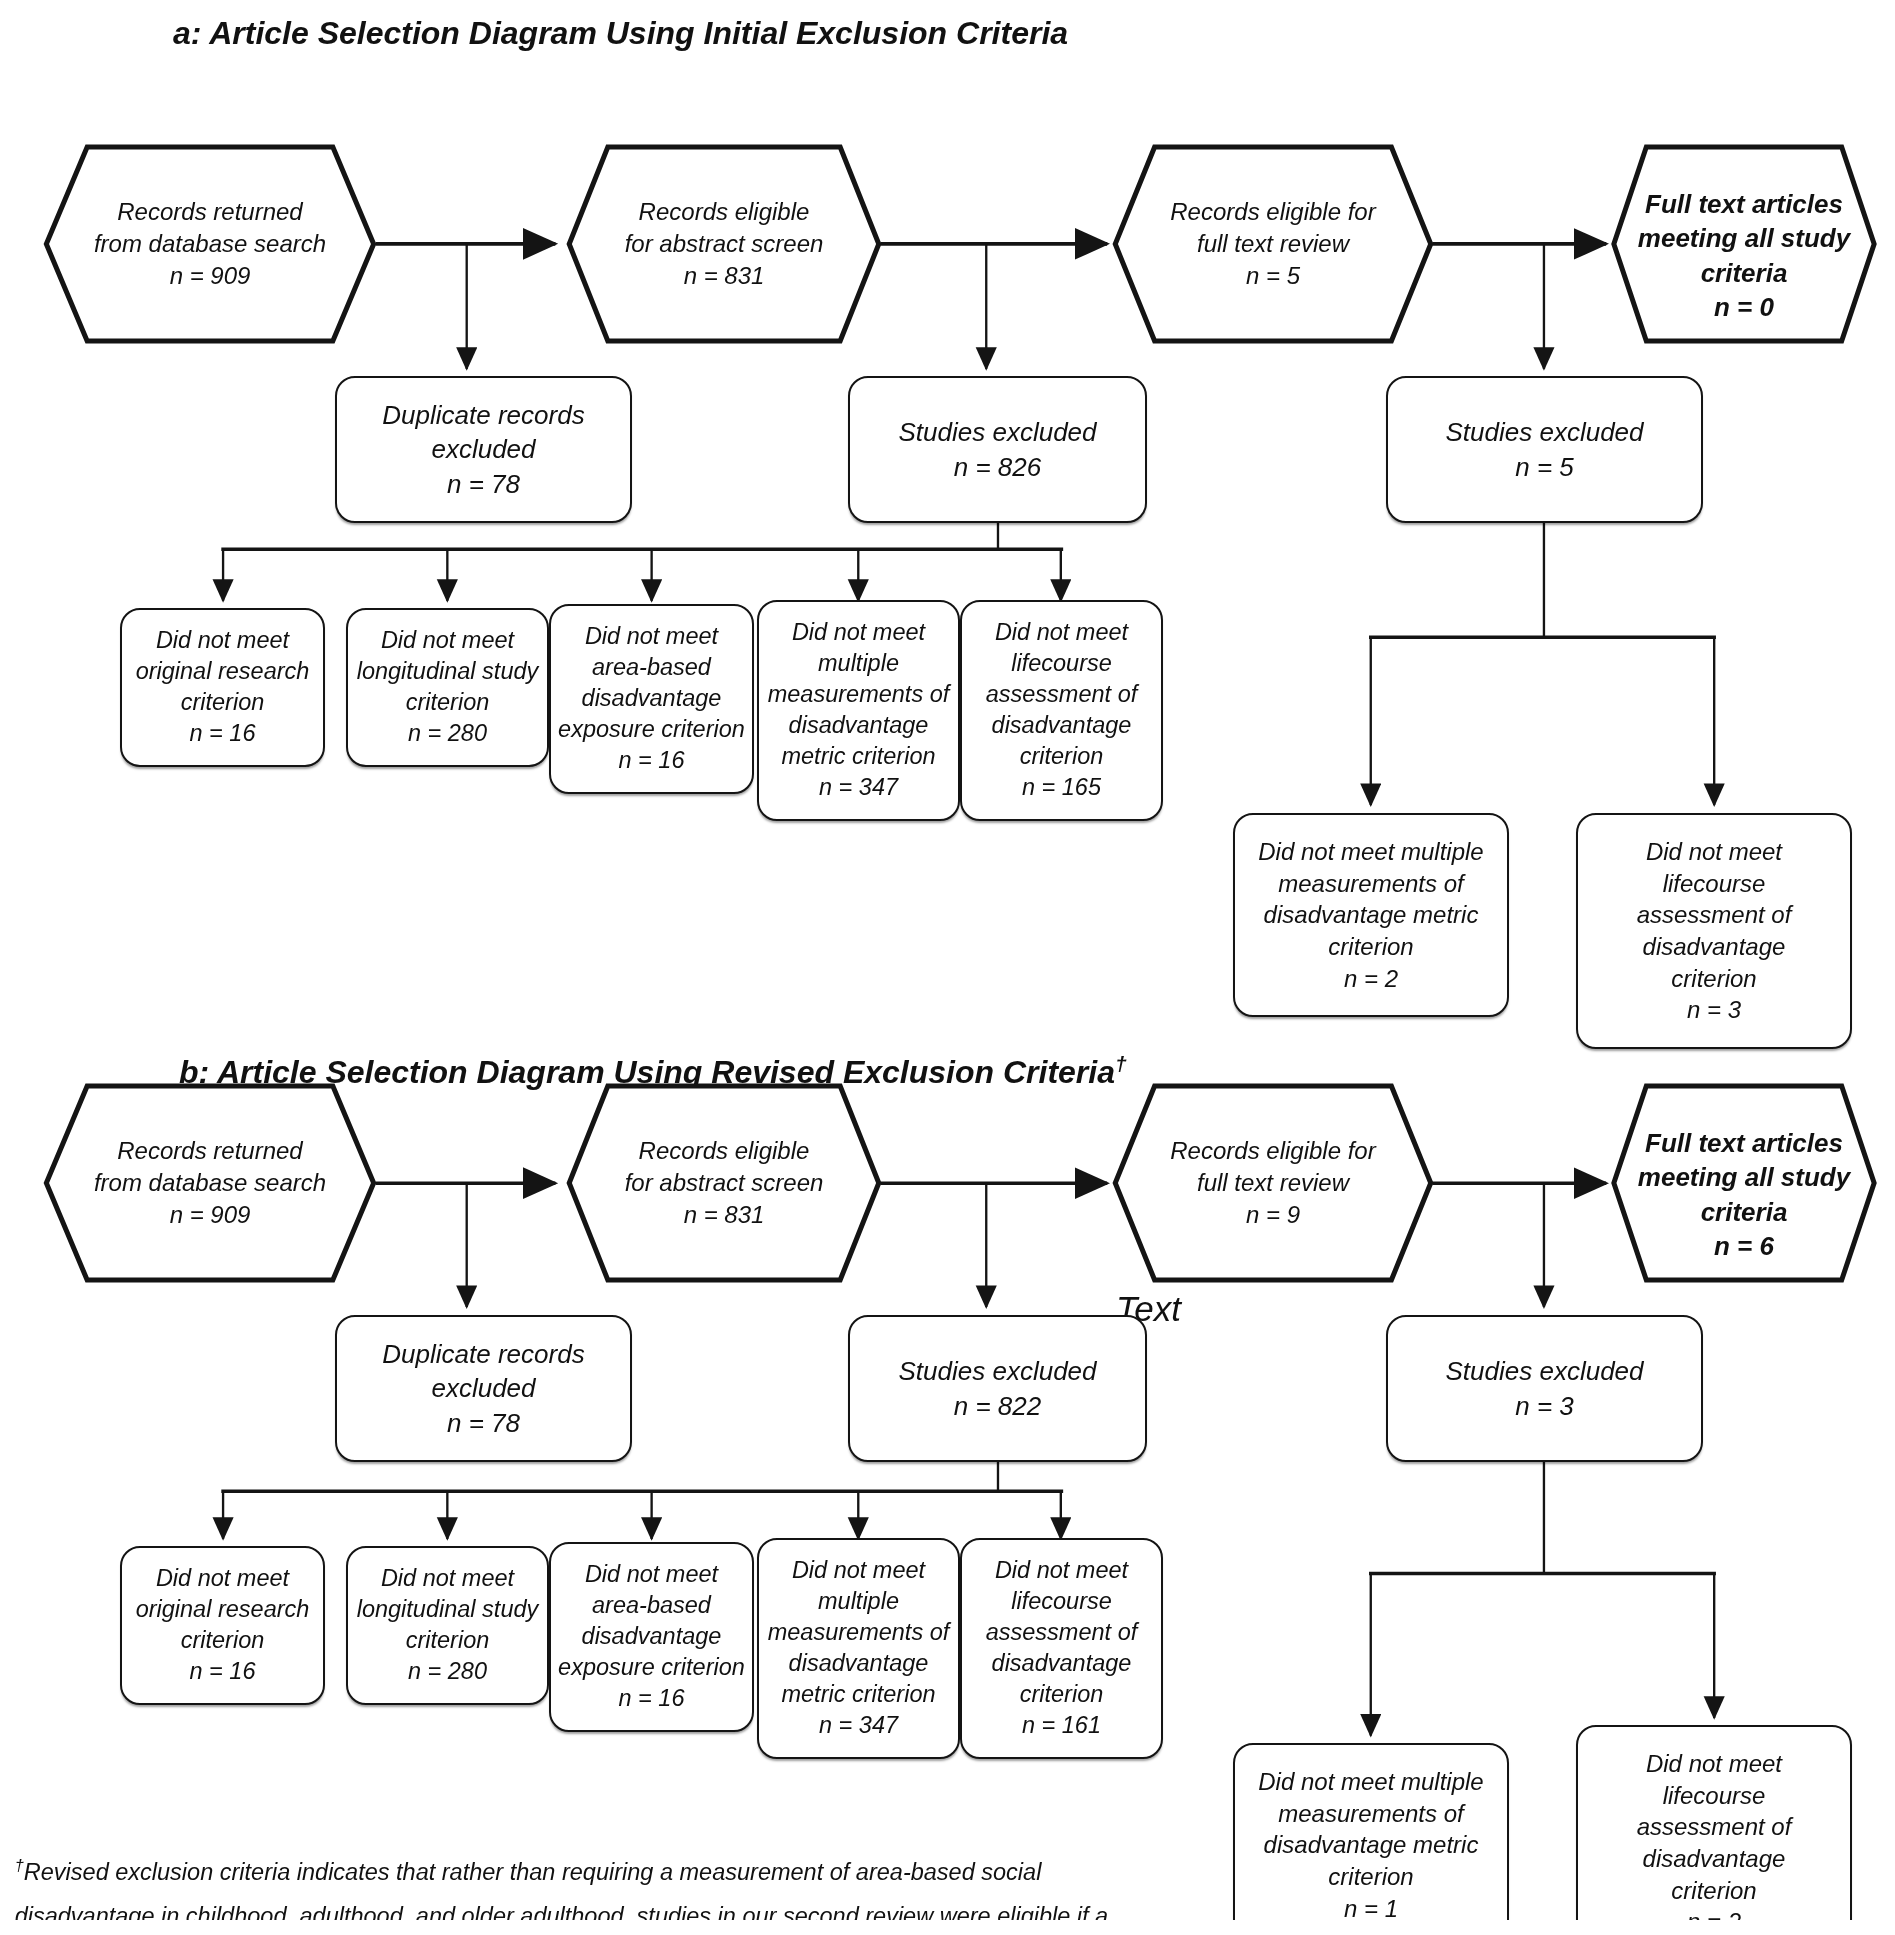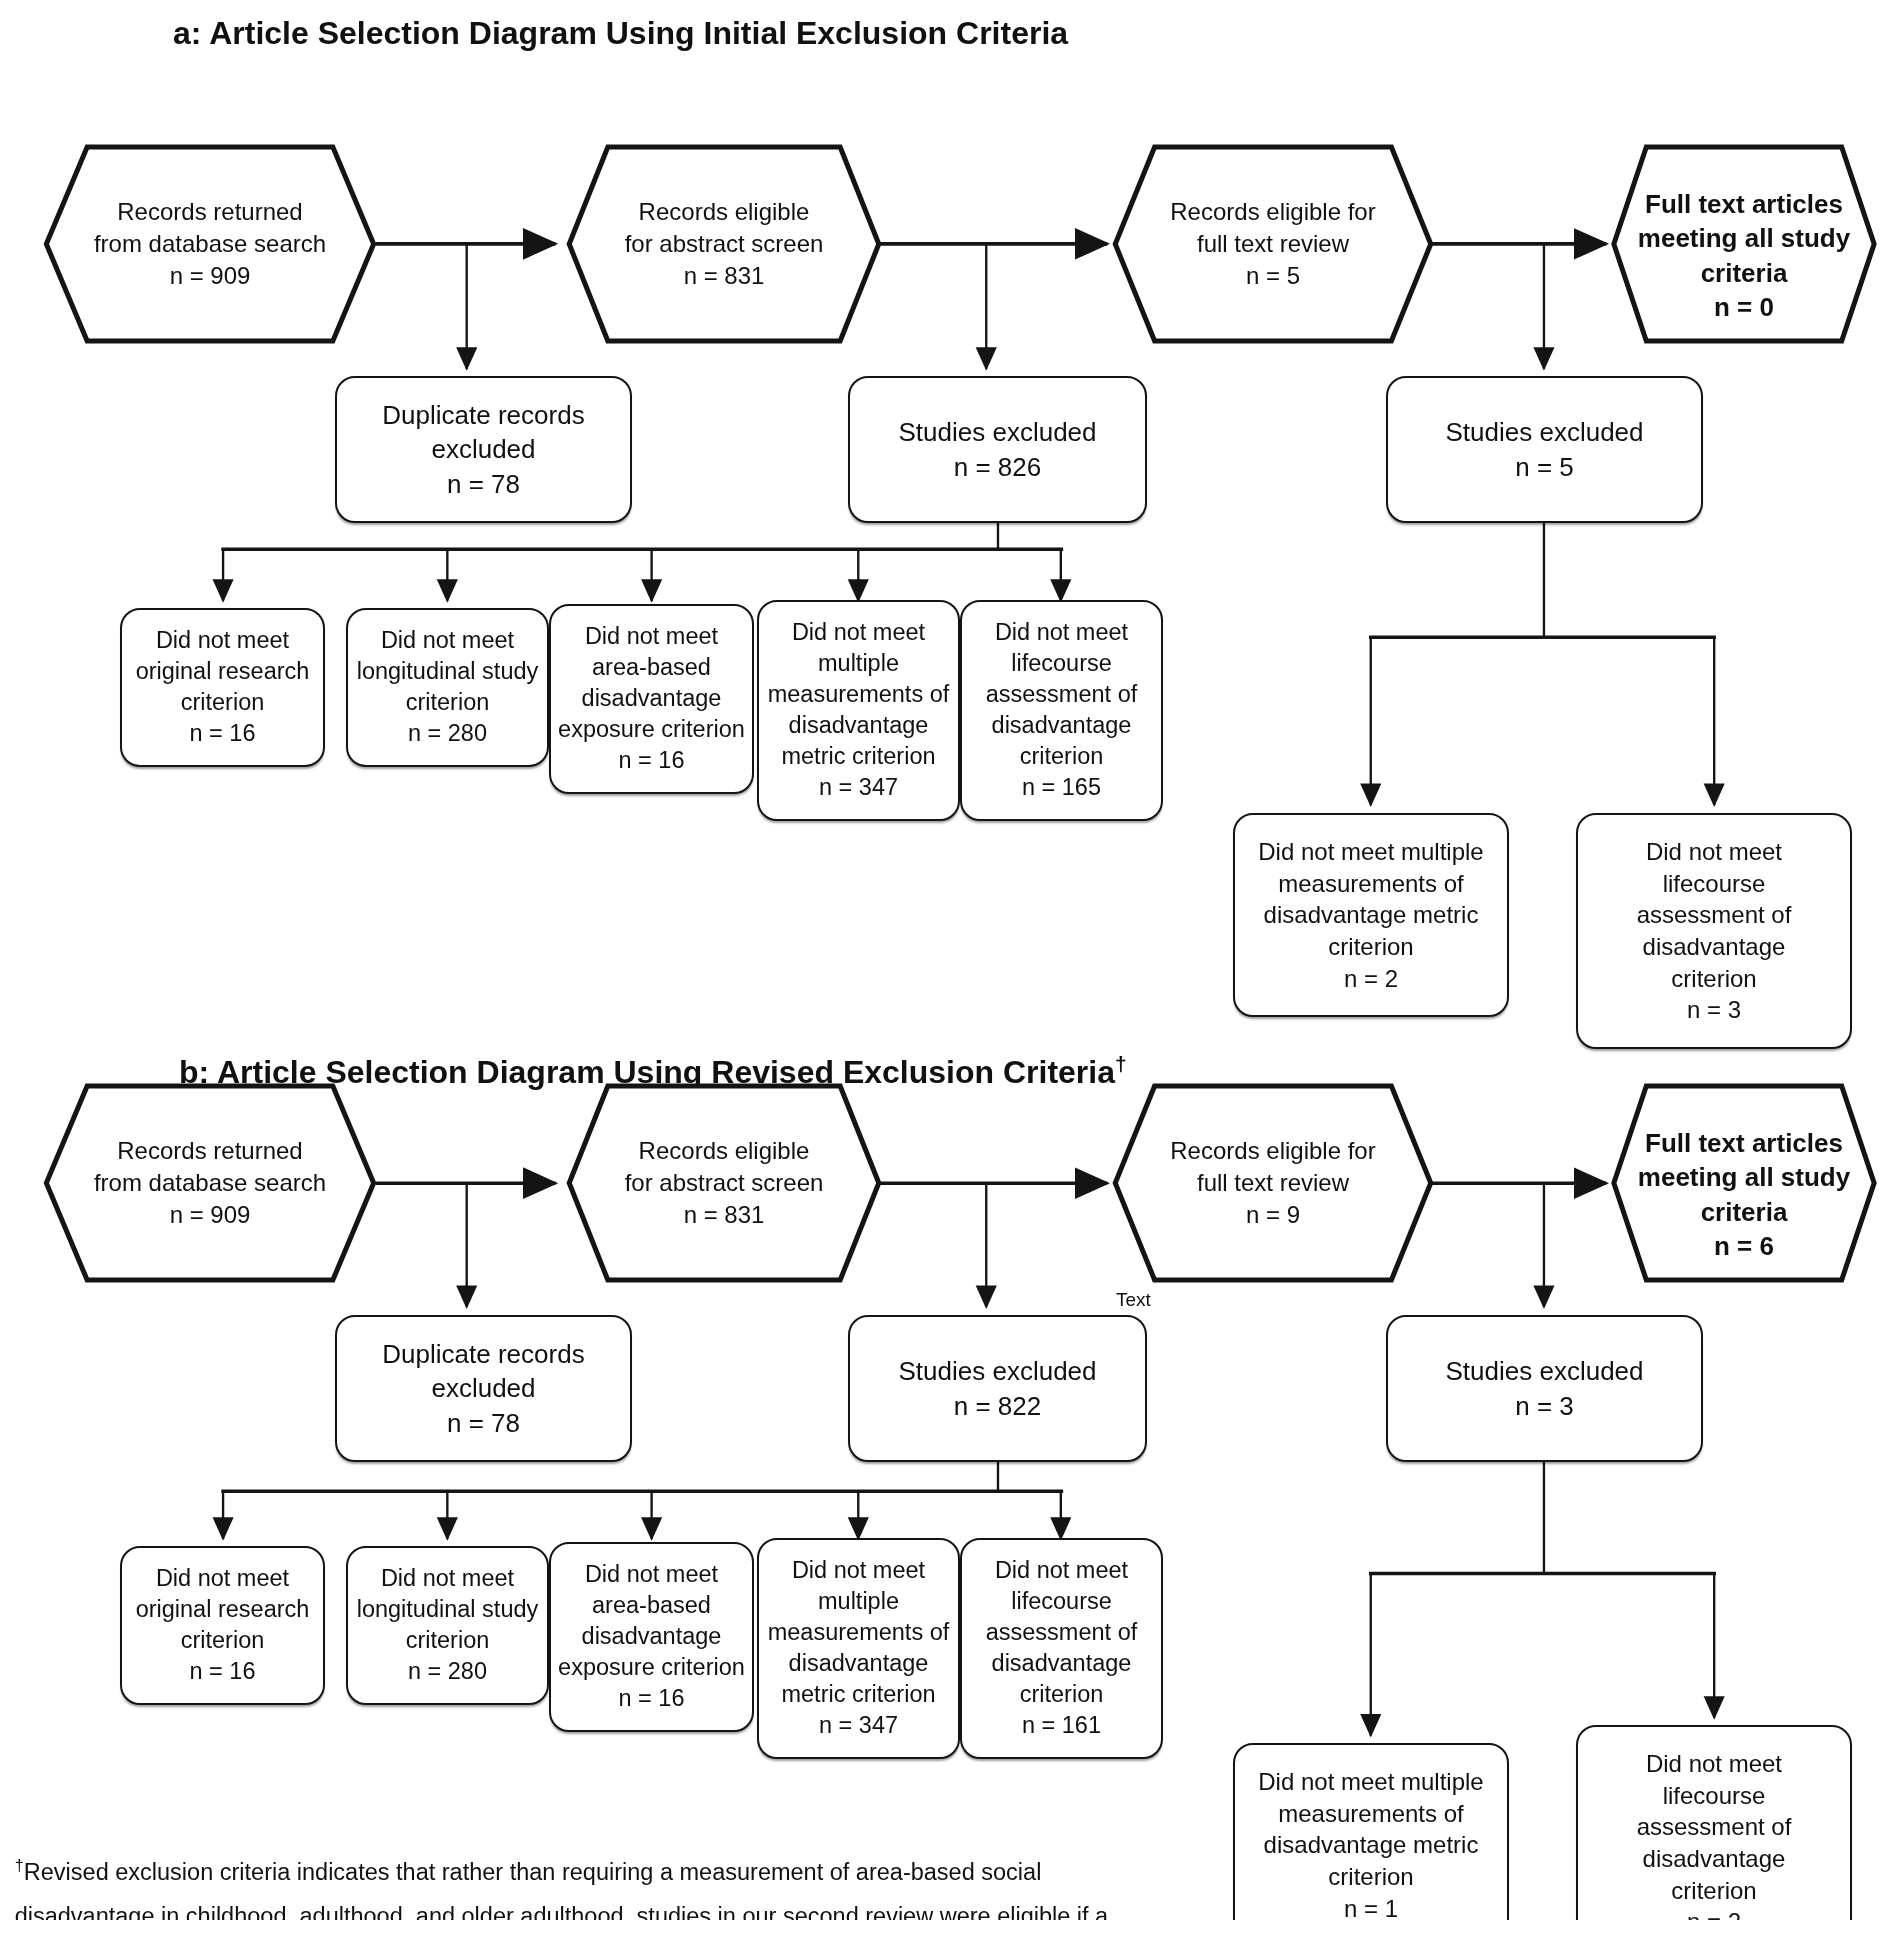--- a/index.html
+++ b/index.html
@@ -1,18 +1,18 @@
 <!DOCTYPE html>
 <html style="font-size:9.4px"><head>
 <meta charset="utf-8">
 <style>
   html,body{margin:0;padding:0;background:#fff;}
   #canvas{
     position:relative;width:1895px;height:1920px;background:#ffffff;
-    font-family:"Liberation Sans", sans-serif;color:#111;
+    font-family:"Liberation Sans", sans-serif;color:#111;font-style:italic;
   }
   .title{
     position:absolute;font-size:32px;font-weight:bold;white-space:nowrap;
     letter-spacing:0px;
   }
   .title sup{font-size:21px;}
   #connectors{position:absolute;left:0;top:0;width:1895px;height:1936px;}
   .ln{stroke:#141414;stroke-width:4;fill:none;}
   .ln.thick{stroke-width:6;}
   .hex{position:absolute;display:flex;align-items:center;justify-content:center;}
@@ -25,21 +25,21 @@
   .hex-label.bold{font-weight:bold;font-size:26px;margin-top:23px;}
   .rbox{
     position:absolute;box-sizing:border-box;background:#fff;border:2.9px solid #141414;
     border-radius:20px;display:flex;align-items:center;justify-content:center;
     text-align:center;font-size:26px;line-height:1.32;white-space:pre-line;
     box-shadow:0 3.5px 2.3px -1.8px rgba(0,0,0,0.38);
     padding:16.4px 7px;z-index:2;
   }
   .rbox.crit{font-size:23.5px;padding:15.3px 5.9px;}
   .rbox.sub{font-size:24px;padding:21px 7px;}
-  .plain-label{position:absolute;font-size:19px;white-space:nowrap;}
+  .plain-label{position:absolute;font-size:35px;white-space:nowrap;}
   .footnote{
     position:absolute;font-size:23.5px;line-height:1.9;white-space:pre-line;
   }
   .footnote sup{font-size:16.4px;line-height:0;}
 </style>
 </head>
 <body>
 
 <div id="canvas">
 

